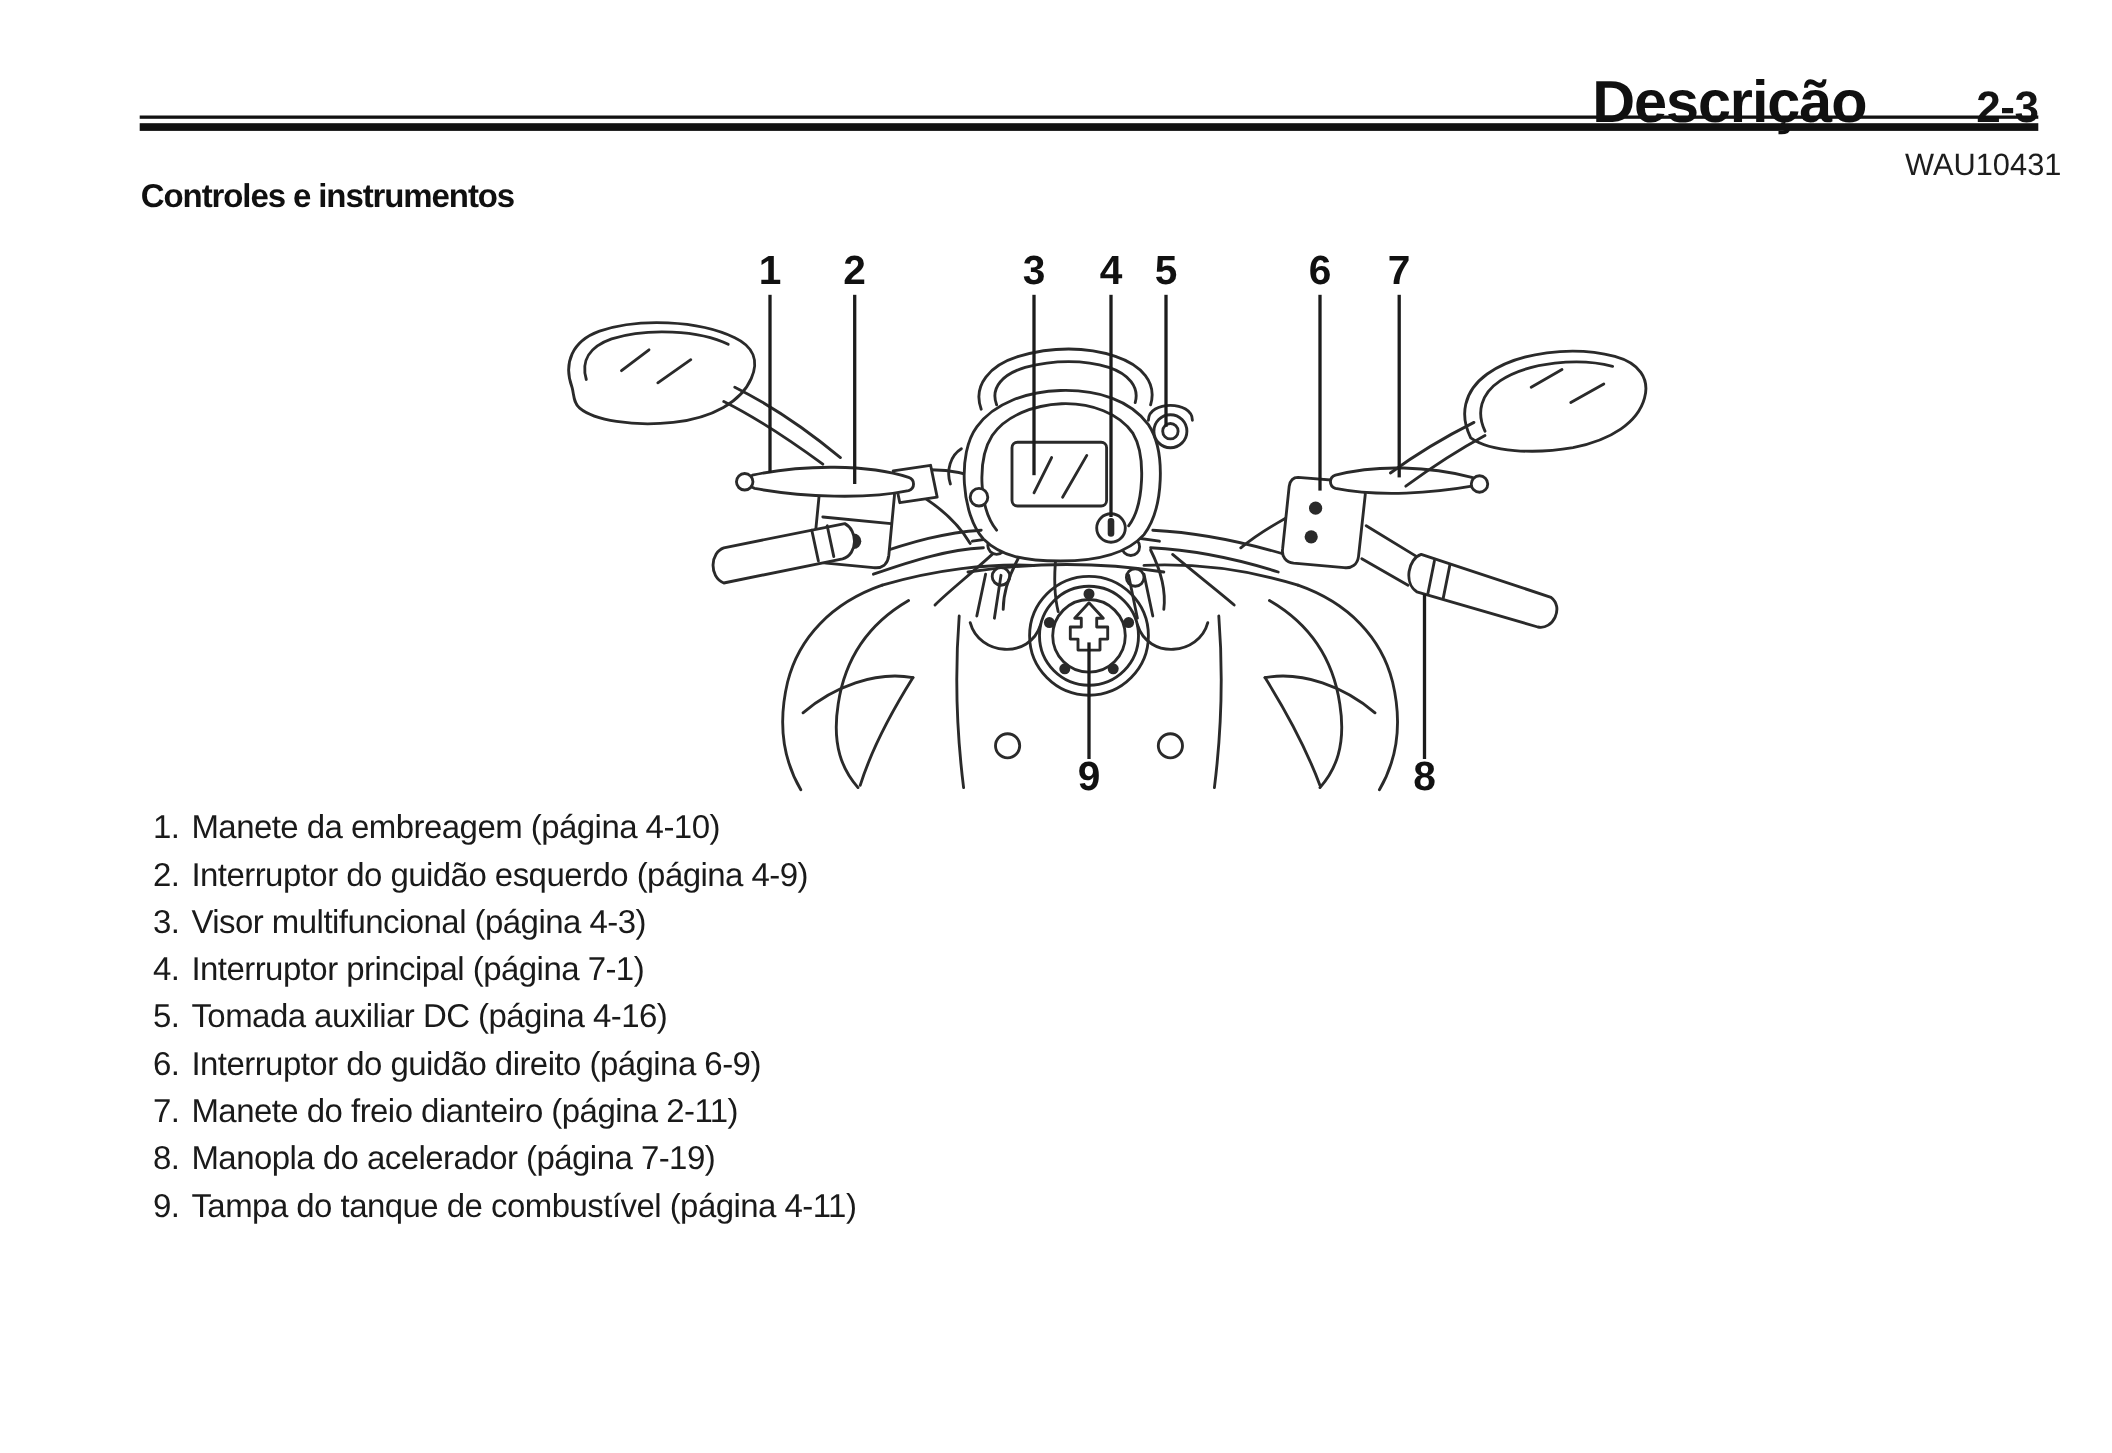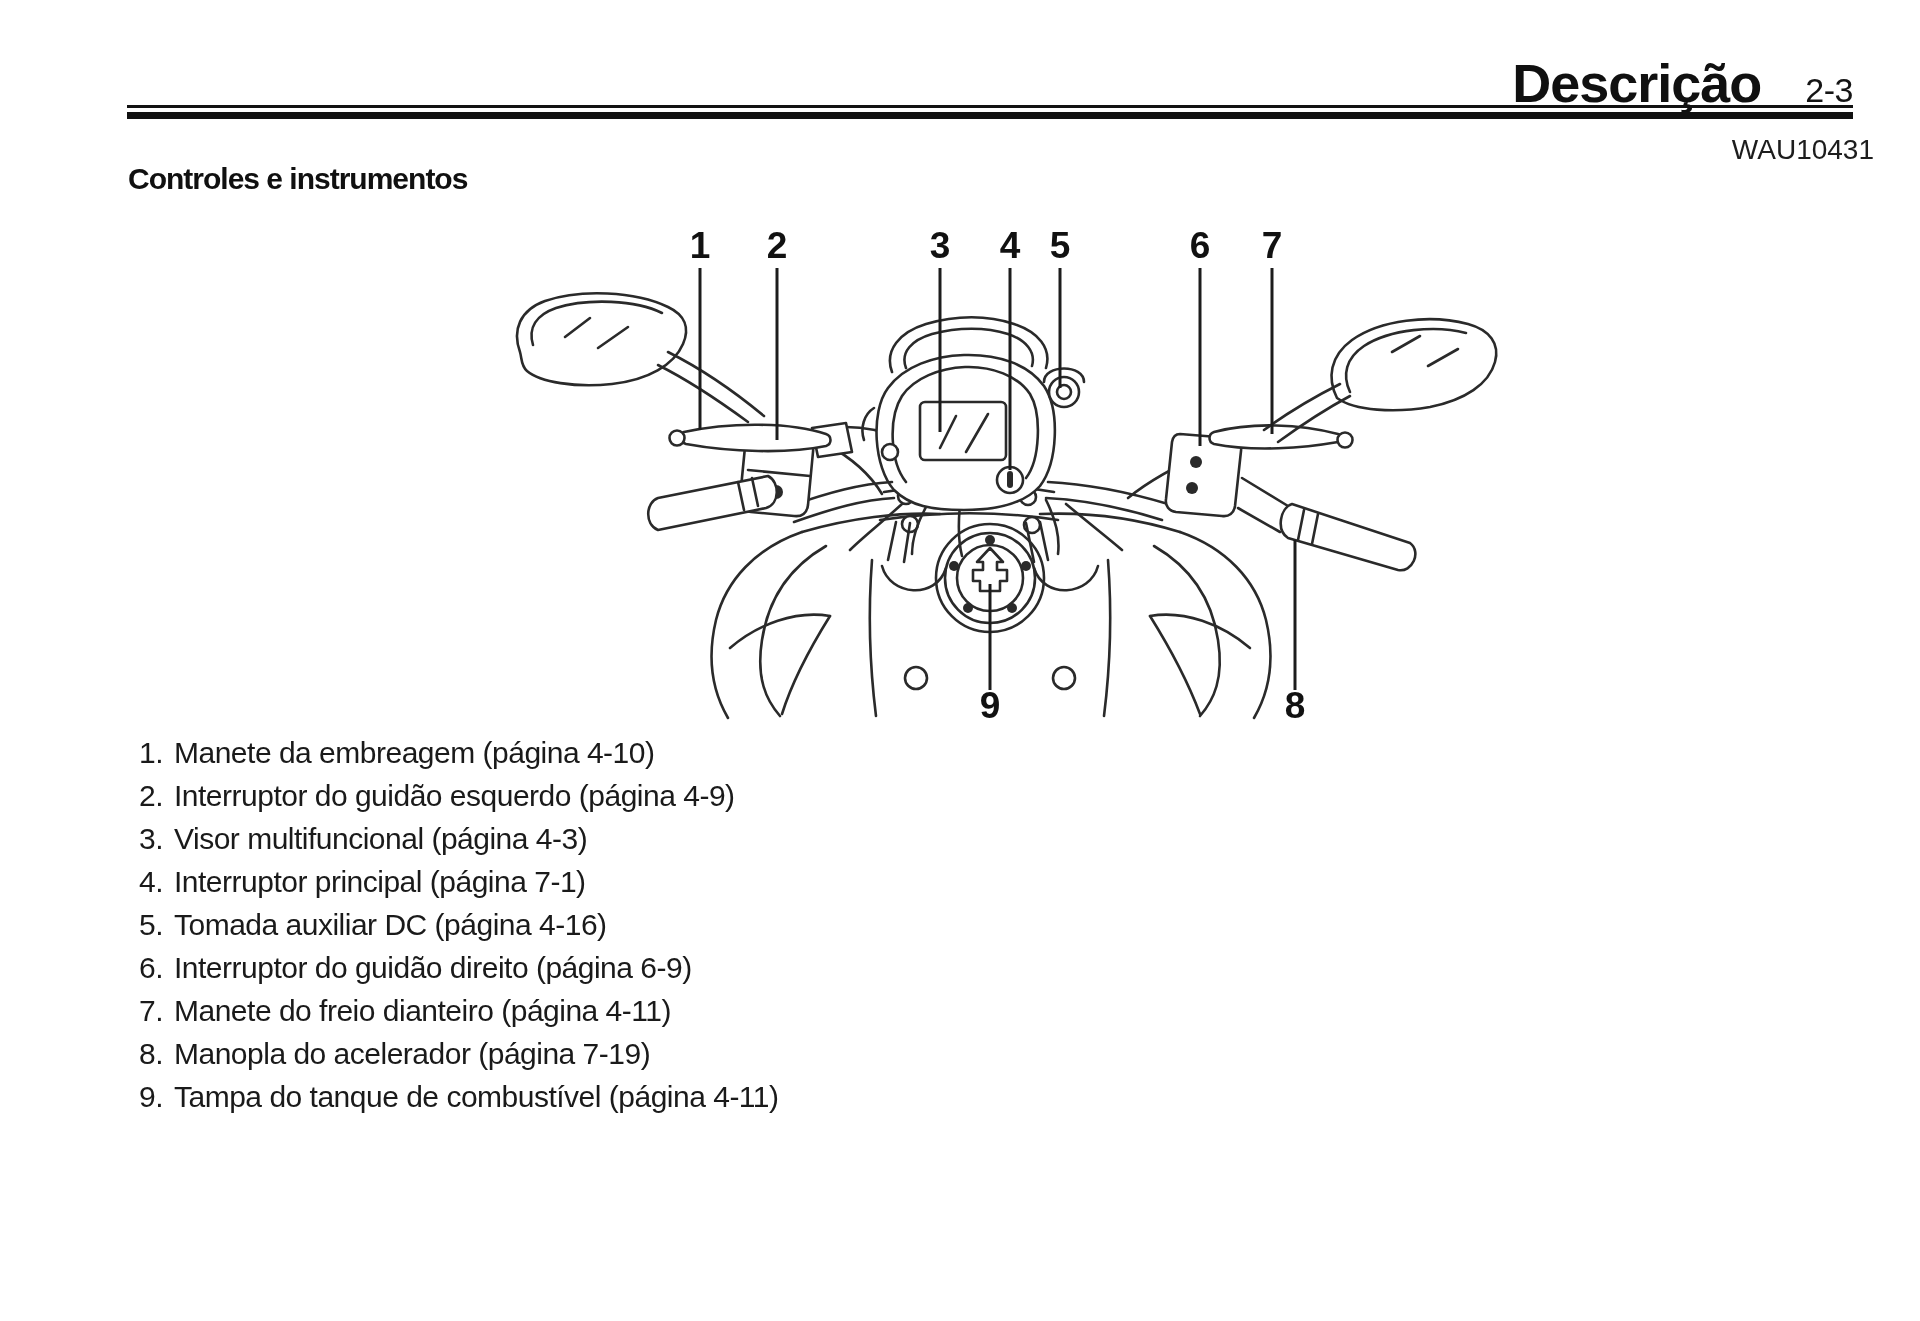--- a/index.html
+++ b/index.html
@@ -1,20 +1,20 @@
 <!DOCTYPE html>
 <html><head>
 <meta charset="utf-8">
 <style>
   html,body{margin:0;padding:0;background:#ffffff;}
   .page{position:relative;width:1920px;height:1321px;background:#ffffff;overflow:hidden;
         font-family:"Liberation Sans", sans-serif;color:#161616;}
-  .header-row{position:absolute;top:56px;right:67px;display:flex;align-items:baseline;gap:44px;}
+  .header-row{position:absolute;top:66px;right:67px;display:flex;align-items:baseline;gap:100px;}
   .page-title{font-size:54px;font-weight:bold;letter-spacing:-1px;color:#101010;line-height:1;}
-  .page-number{font-size:34px;font-weight:normal;letter-spacing:-0.5px;color:#141414;line-height:1;}
+  .page-number{font-size:40px;font-weight:bold;letter-spacing:-0.5px;color:#141414;line-height:1;}
   .rule-thin{position:absolute;left:127px;top:105px;width:1726px;height:3px;background:#111;}
   .rule-thick{position:absolute;left:127px;top:112px;width:1726px;height:7px;background:#111;}
   .ref-code{position:absolute;top:134px;right:46px;font-size:28px;color:#1d1d1d;letter-spacing:0;}
   .section-heading{position:absolute;left:128px;top:162px;margin:0;font-size:30px;font-weight:bold;
         letter-spacing:-1px;color:#101010;}
   .figure-svg{position:absolute;left:0;top:0;width:1920px;height:1321px;}
   .legend{position:absolute;left:125px;top:717px;margin:14px;padding:0;list-style:none;}
   .legend li{font-size:30px;letter-spacing:-0.5px;line-height:43px;color:#1a1a1a;white-space:nowrap;}
   .legend .num{display:inline-block;min-width:35px;}
 </style>
@@ -187,18 +187,18 @@
     </g>
   </svg>
 
   <ol class="legend">
     <li><span class="num">1.</span><span>Manete da embreagem (página 4-10)</span></li>
     <li><span class="num">2.</span><span>Interruptor do guidão esquerdo (página 4-9)</span></li>
     <li><span class="num">3.</span><span>Visor multifuncional (página 4-3)</span></li>
     <li><span class="num">4.</span><span>Interruptor principal (página 7-1)</span></li>
     <li><span class="num">5.</span><span>Tomada auxiliar DC (página 4-16)</span></li>
     <li><span class="num">6.</span><span>Interruptor do guidão direito (página 6-9)</span></li>
-    <li><span class="num">7.</span><span>Manete do freio dianteiro (página 4-11)</span></li>
+    <li><span class="num">7.</span><span>Manete do freio dianteiro (página 2-11)</span></li>
     <li><span class="num">8.</span><span>Manopla do acelerador (página 7-19)</span></li>
     <li><span class="num">9.</span><span>Tampa do tanque de combustível (página 4-11)</span></li>
   </ol>
 
 </div>
 
 </body></html>

